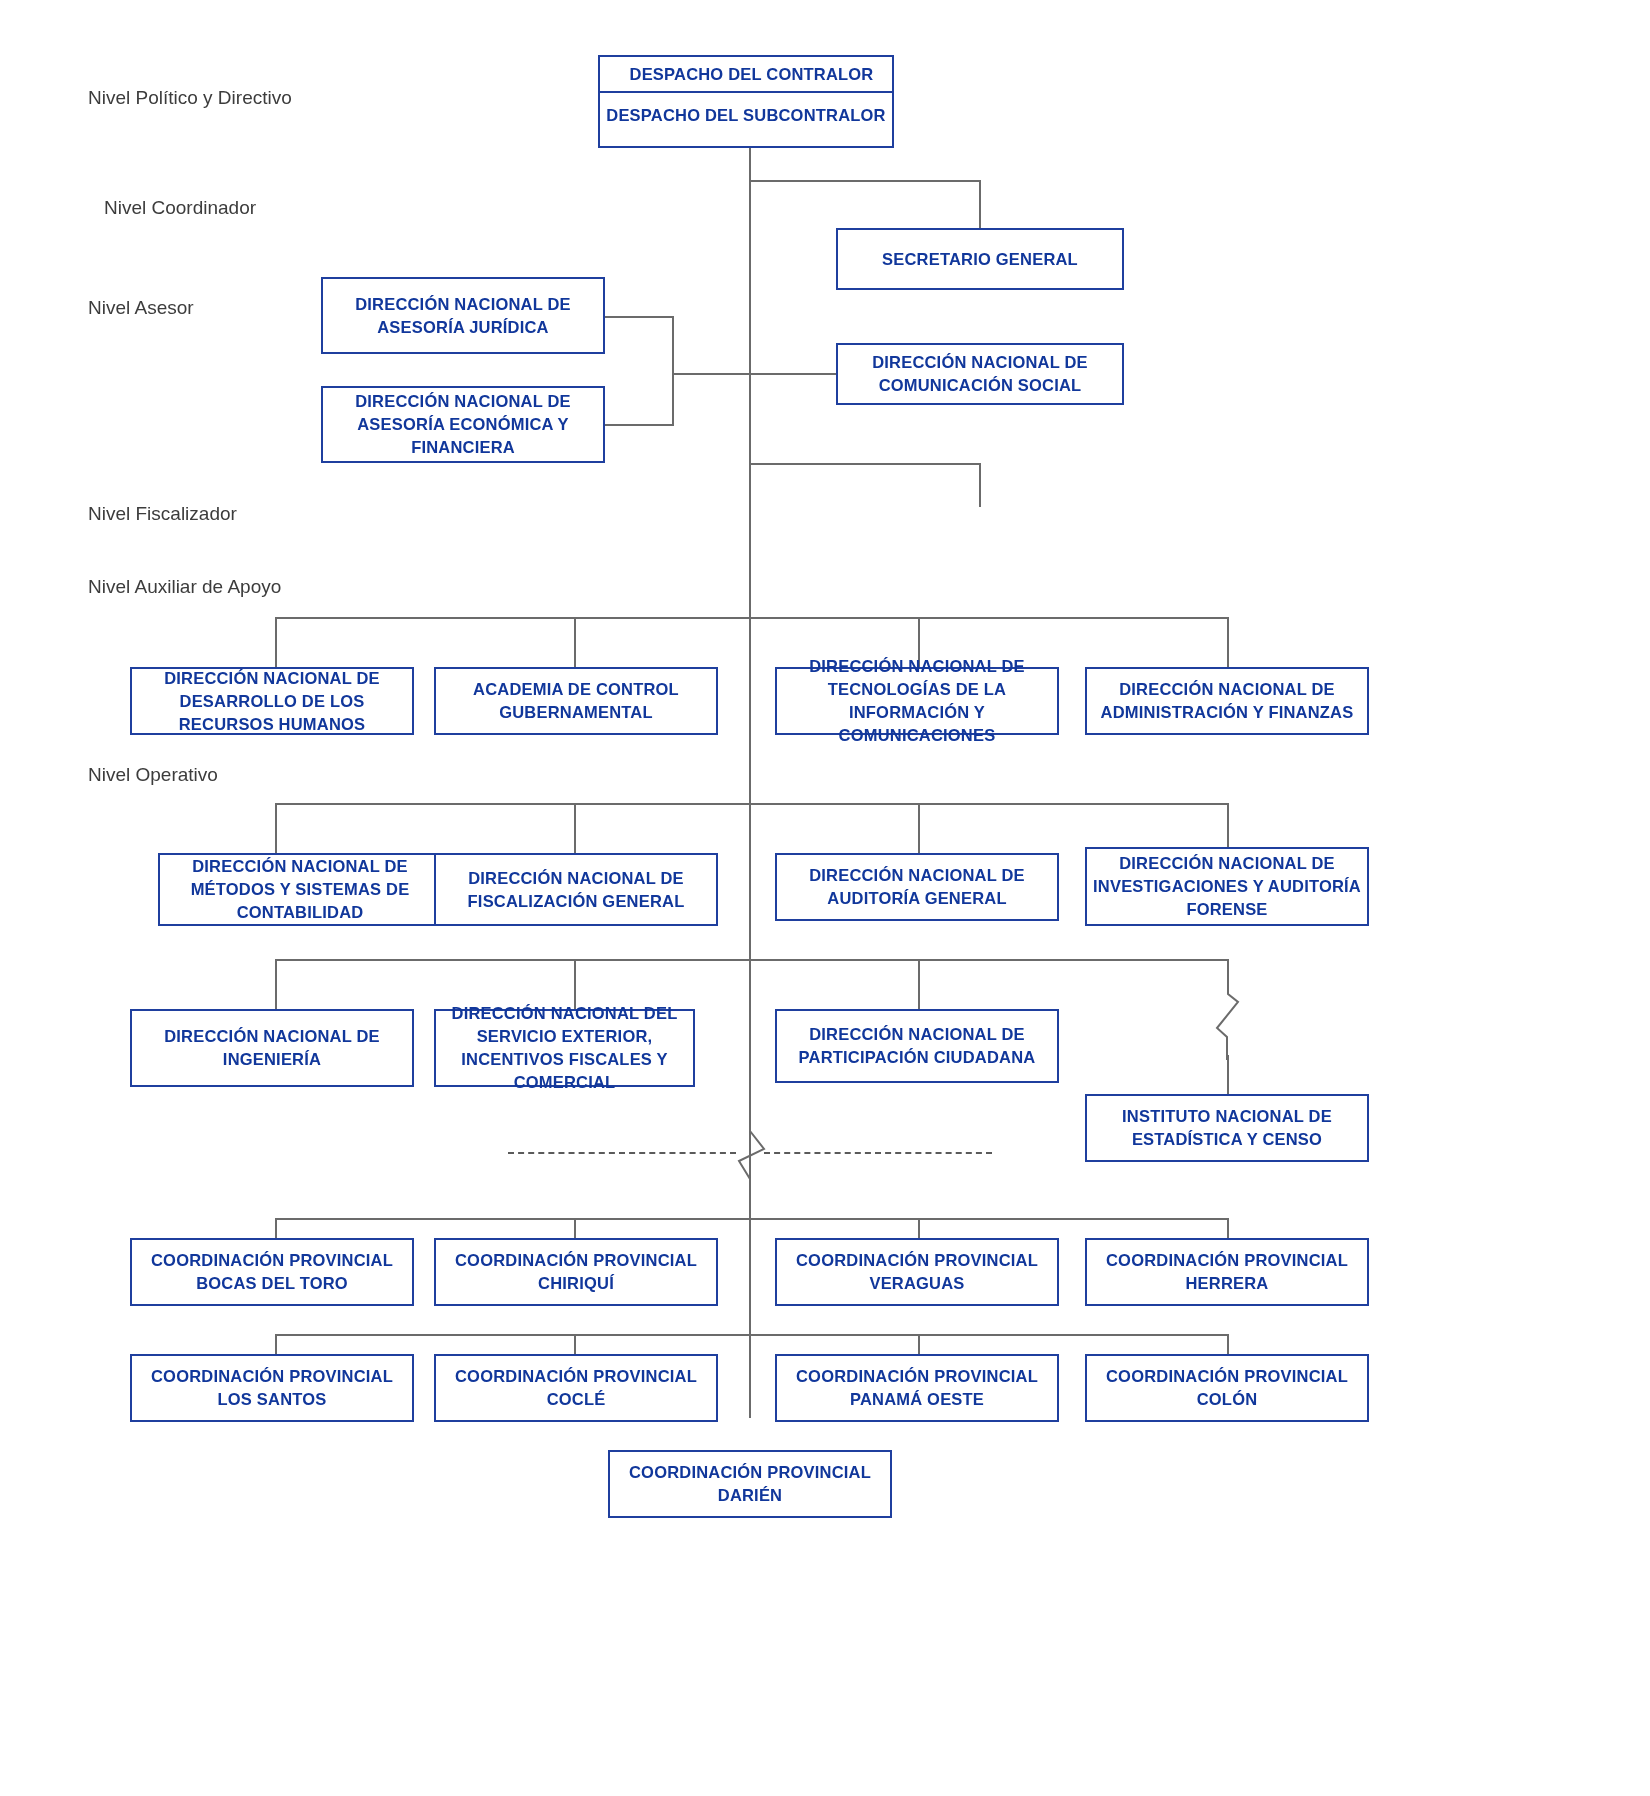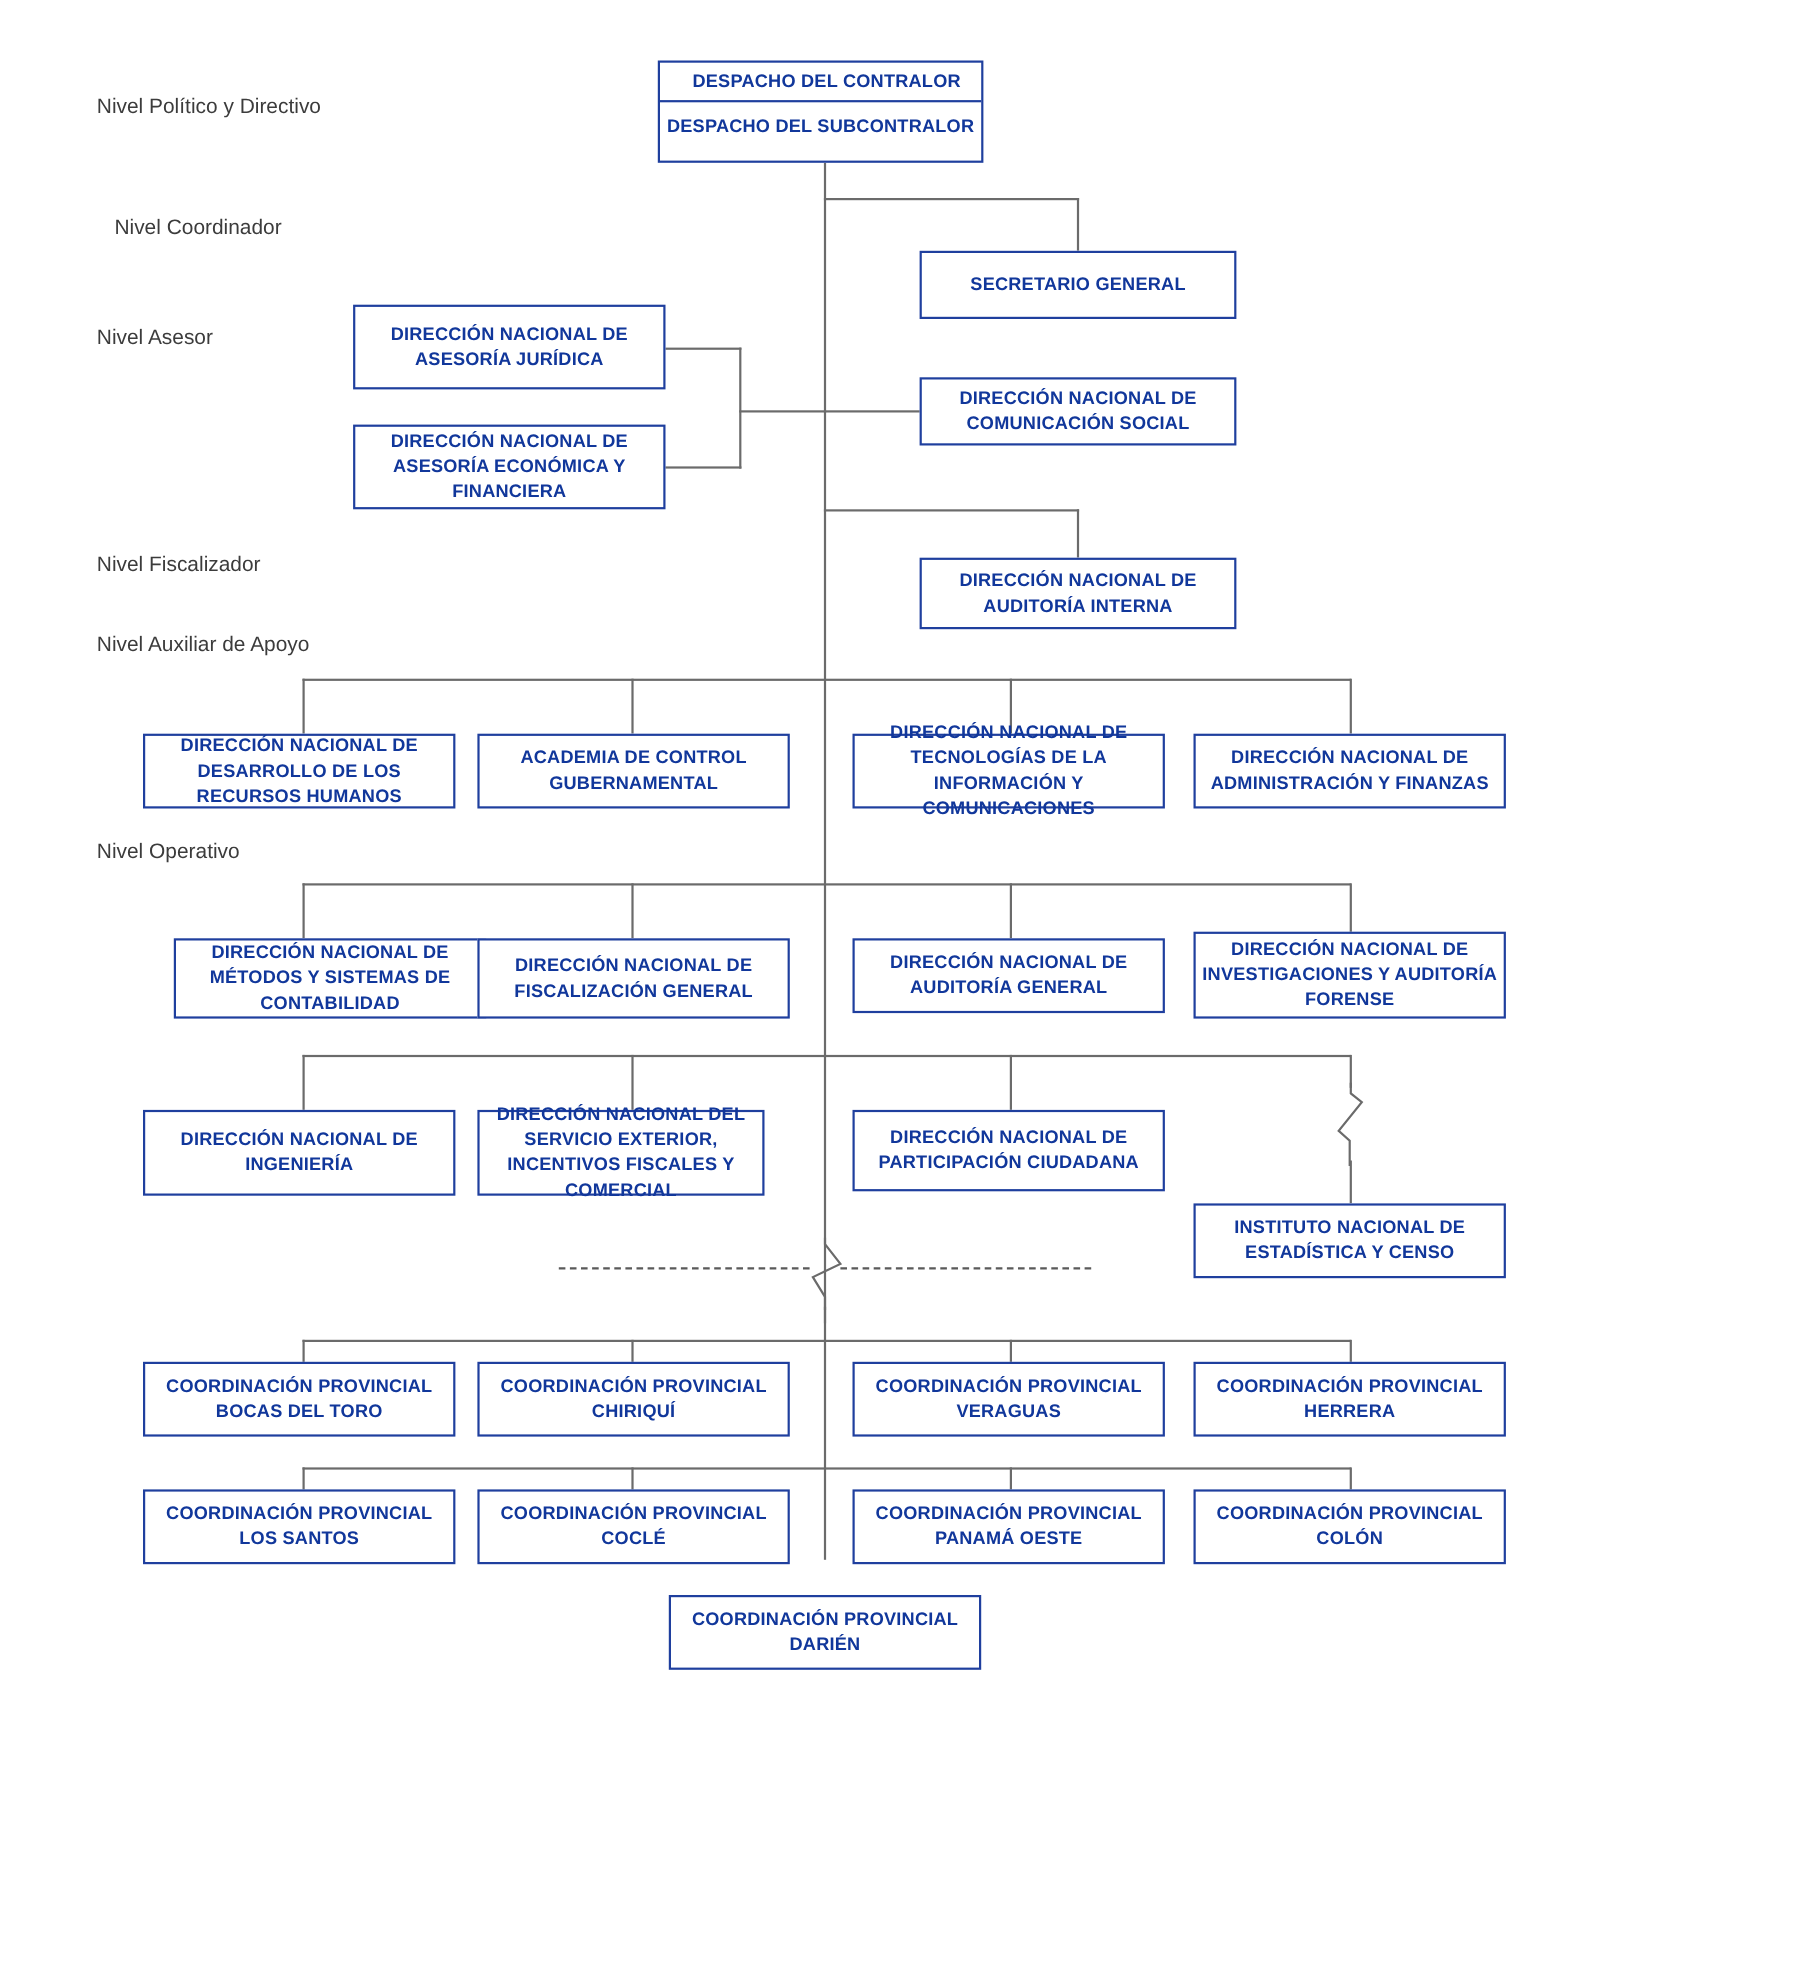--- a/index.html
+++ b/index.html
@@ -104,21 +104,20 @@
     <div class="cell divider" style="height:36px;padding-left:11px;">DESPACHO DEL CONTRALOR</div>
     <div class="cell" style="height:44px;">DESPACHO DEL SUBCONTRALOR</div>
   </div>
 
   <div class="box strong" style="left:836px;top:228px;width:288px;height:62px;">SECRETARIO GENERAL</div>
 
   <div class="box" style="left:321px;top:277px;width:284px;height:77px;">DIRECCIÓN NACIONAL DE ASESORÍA JURÍDICA</div>
   <div class="box" style="left:321px;top:386px;width:284px;height:77px;">DIRECCIÓN NACIONAL DE ASESORÍA ECONÓMICA Y FINANCIERA</div>
   <div class="box" style="left:836px;top:343px;width:288px;height:62px;">DIRECCIÓN NACIONAL DE COMUNICACIÓN SOCIAL</div>
 
-  <div class="box strong" style="left:836px;top:507px;width:288px;height:65px;">DIRECCIÓN NACIONAL DE AUDITORÍA INTERNA</div>
 
   <div class="box" style="left:130px;top:667px;width:284px;height:68px;">DIRECCIÓN NACIONAL DE DESARROLLO DE LOS RECURSOS HUMANOS</div>
   <div class="box" style="left:434px;top:667px;width:284px;height:68px;">ACADEMIA DE CONTROL GUBERNAMENTAL</div>
   <div class="box" style="left:775px;top:667px;width:284px;height:68px;">DIRECCIÓN NACIONAL DE TECNOLOGÍAS DE LA INFORMACIÓN Y COMUNICACIONES</div>
   <div class="box" style="left:1085px;top:667px;width:284px;height:68px;">DIRECCIÓN NACIONAL DE ADMINISTRACIÓN Y FINANZAS</div>
 
   <div class="box" style="left:130px;top:853px;width:284px;height:73px;margin-left:28px;">DIRECCIÓN NACIONAL DE MÉTODOS Y SISTEMAS DE CONTABILIDAD</div>
   <div class="box" style="left:434px;top:853px;width:284px;height:73px;">DIRECCIÓN NACIONAL DE FISCALIZACIÓN GENERAL</div>
   <div class="box strong" style="left:775px;top:853px;width:284px;height:68px;">DIRECCIÓN NACIONAL DE AUDITORÍA GENERAL</div>
   <div class="box" style="left:1085px;top:847px;width:284px;height:79px;">DIRECCIÓN NACIONAL DE INVESTIGACIONES Y AUDITORÍA FORENSE</div>

